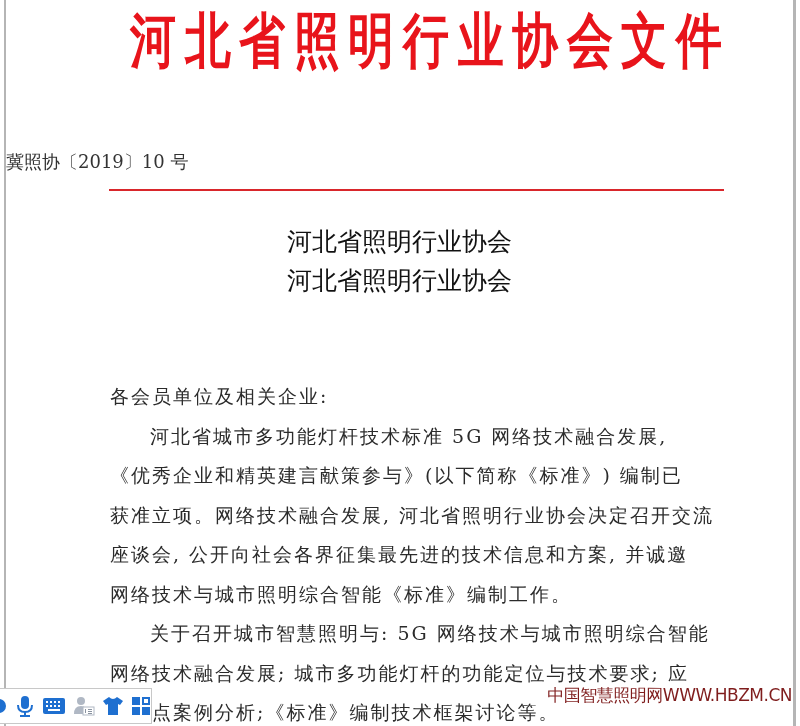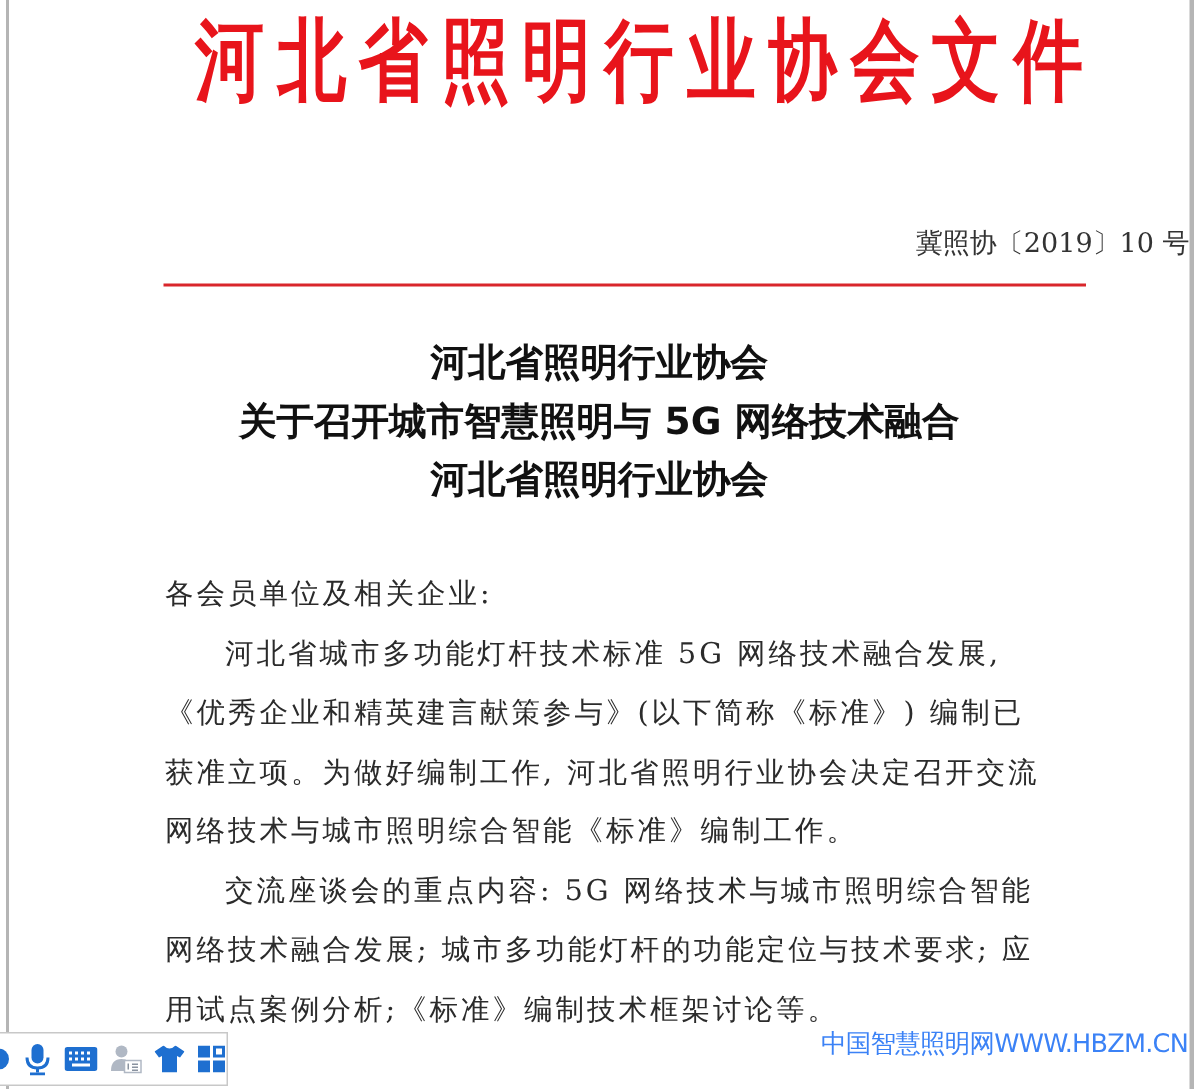--- a/index.html
+++ b/index.html
@@ -43,40 +43,40 @@
     }
     .header-title span {
       display: inline-block;
       transform: scaleX(0.85);
     }
     .doc-number {
       position: absolute;
       left: 0;
       right: 0;
       top: 150px;
-      text-align: right;
+      text-align: left;
       font-size: 18px;
       color: #333333;
     }
     .red-rule {
       position: absolute;
       left: 103px;
       width: 615px;
       top: 189px;
       height: 2px;
       background: #d9262b;
     }
     .notice-title {
       position: absolute;
       left: 0;
       right: 0;
       top: 222px;
       text-align: center;
       font-family: "DejaVu Sans", sans-serif;
-      font-weight: bold;
+      font-weight: normal;
       font-size: 25px;
       line-height: 39px;
       color: #111111;
     }
     .notice-title div {
       white-space: nowrap;
     }
     .body-text {
       position: absolute;
       left: 104px;
@@ -114,21 +114,21 @@
       display: flex;
       align-items: center;
       justify-content: center;
     }
     .watermark {
       position: absolute;
       right: 8px;
       top: 684px;
       font-family: "DejaVu Sans", sans-serif;
       font-size: 17px;
-      color: #3b82f6;
+      color: #7f1d1d;
       white-space: nowrap;
       letter-spacing: -0.5px;
     }
   </style>
 </head>
 <body>
 
 <div class="page">
 
   <div class="header-title">
@@ -144,31 +144,31 @@
     <span>文</span>
     <span>件</span>
   </div>
 
   <div class="doc-number">冀照协〔2019〕10 号</div>
 
   <div class="red-rule"></div>
 
   <div class="notice-title">
     <div>河北省照明行业协会</div>
-    <div>关于召开城市智慧照明与 5G 网络技术融合</div>
     <div>河北省照明行业协会</div>
   </div>
 
   <div class="body-text">
     <p>各会员单位及相关企业:</p>
     <p class="indent">河北省城市多功能灯杆技术标准 5G 网络技术融合发展,</p>
     <p>《优秀企业和精英建言献策参与》(以下简称《标准》) 编制已</p>
-    <p>获准立项。为做好编制工作, 河北省照明行业协会决定召开交流</p>
+    <p>获准立项。网络技术融合发展, 河北省照明行业协会决定召开交流</p>
+    <p>座谈会, 公开向社会各界征集最先进的技术信息和方案, 并诚邀</p>
     <p>网络技术与城市照明综合智能《标准》编制工作。</p>
-    <p class="indent">交流座谈会的重点内容: 5G 网络技术与城市照明综合智能</p>
+    <p class="indent">关于召开城市智慧照明与: 5G 网络技术与城市照明综合智能</p>
     <p>网络技术融合发展; 城市多功能灯杆的功能定位与技术要求; 应</p>
     <p>用试点案例分析;《标准》编制技术框架讨论等。</p>
   </div>
 </div>
 
 <div class="ime-toolbar">
   <span class="tb-icon" style="width:8px;">
     <svg width="8" height="14" viewBox="0 0 8 14">
         <path d="M0 0 A7 7 0 0 1 0 14 Z" fill="#1e6fd0"></path>
       </svg>

